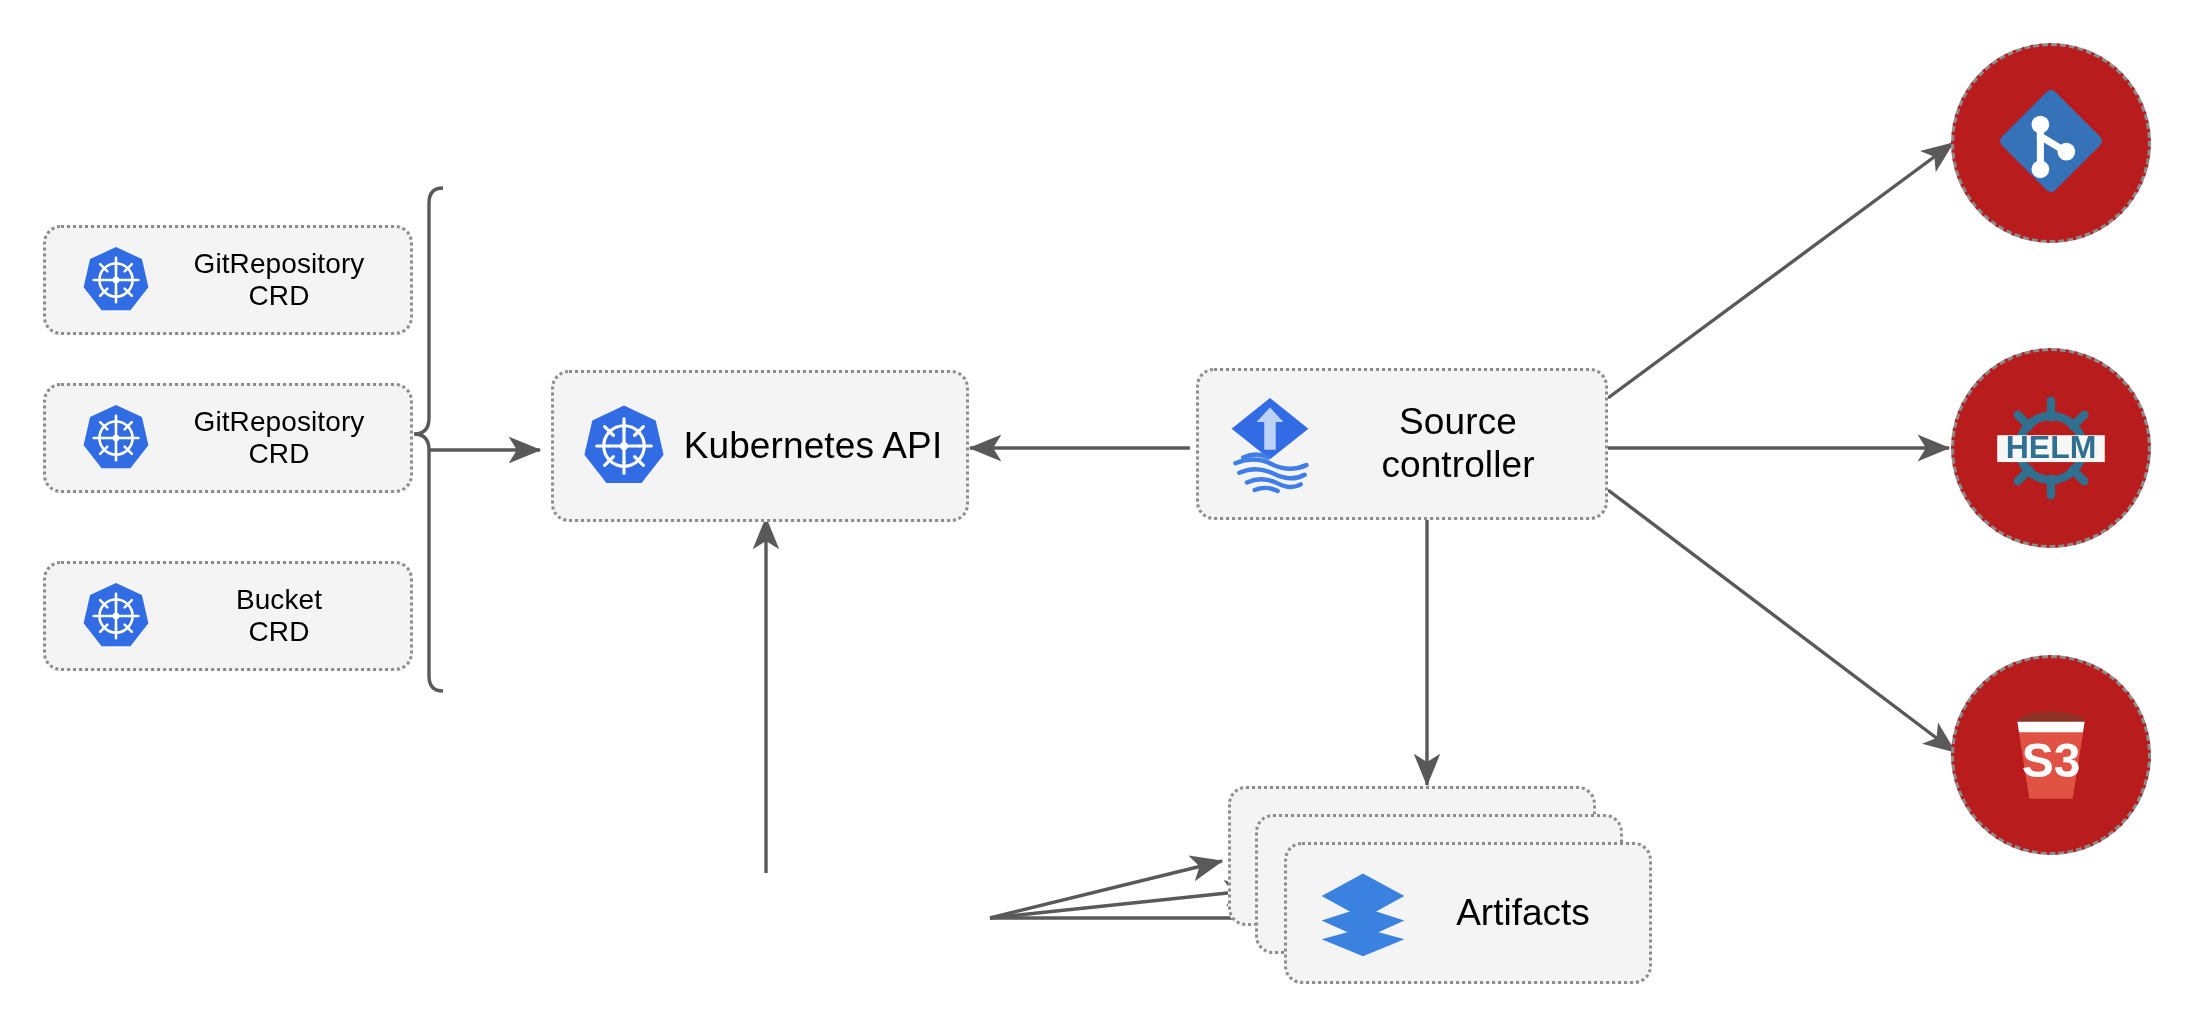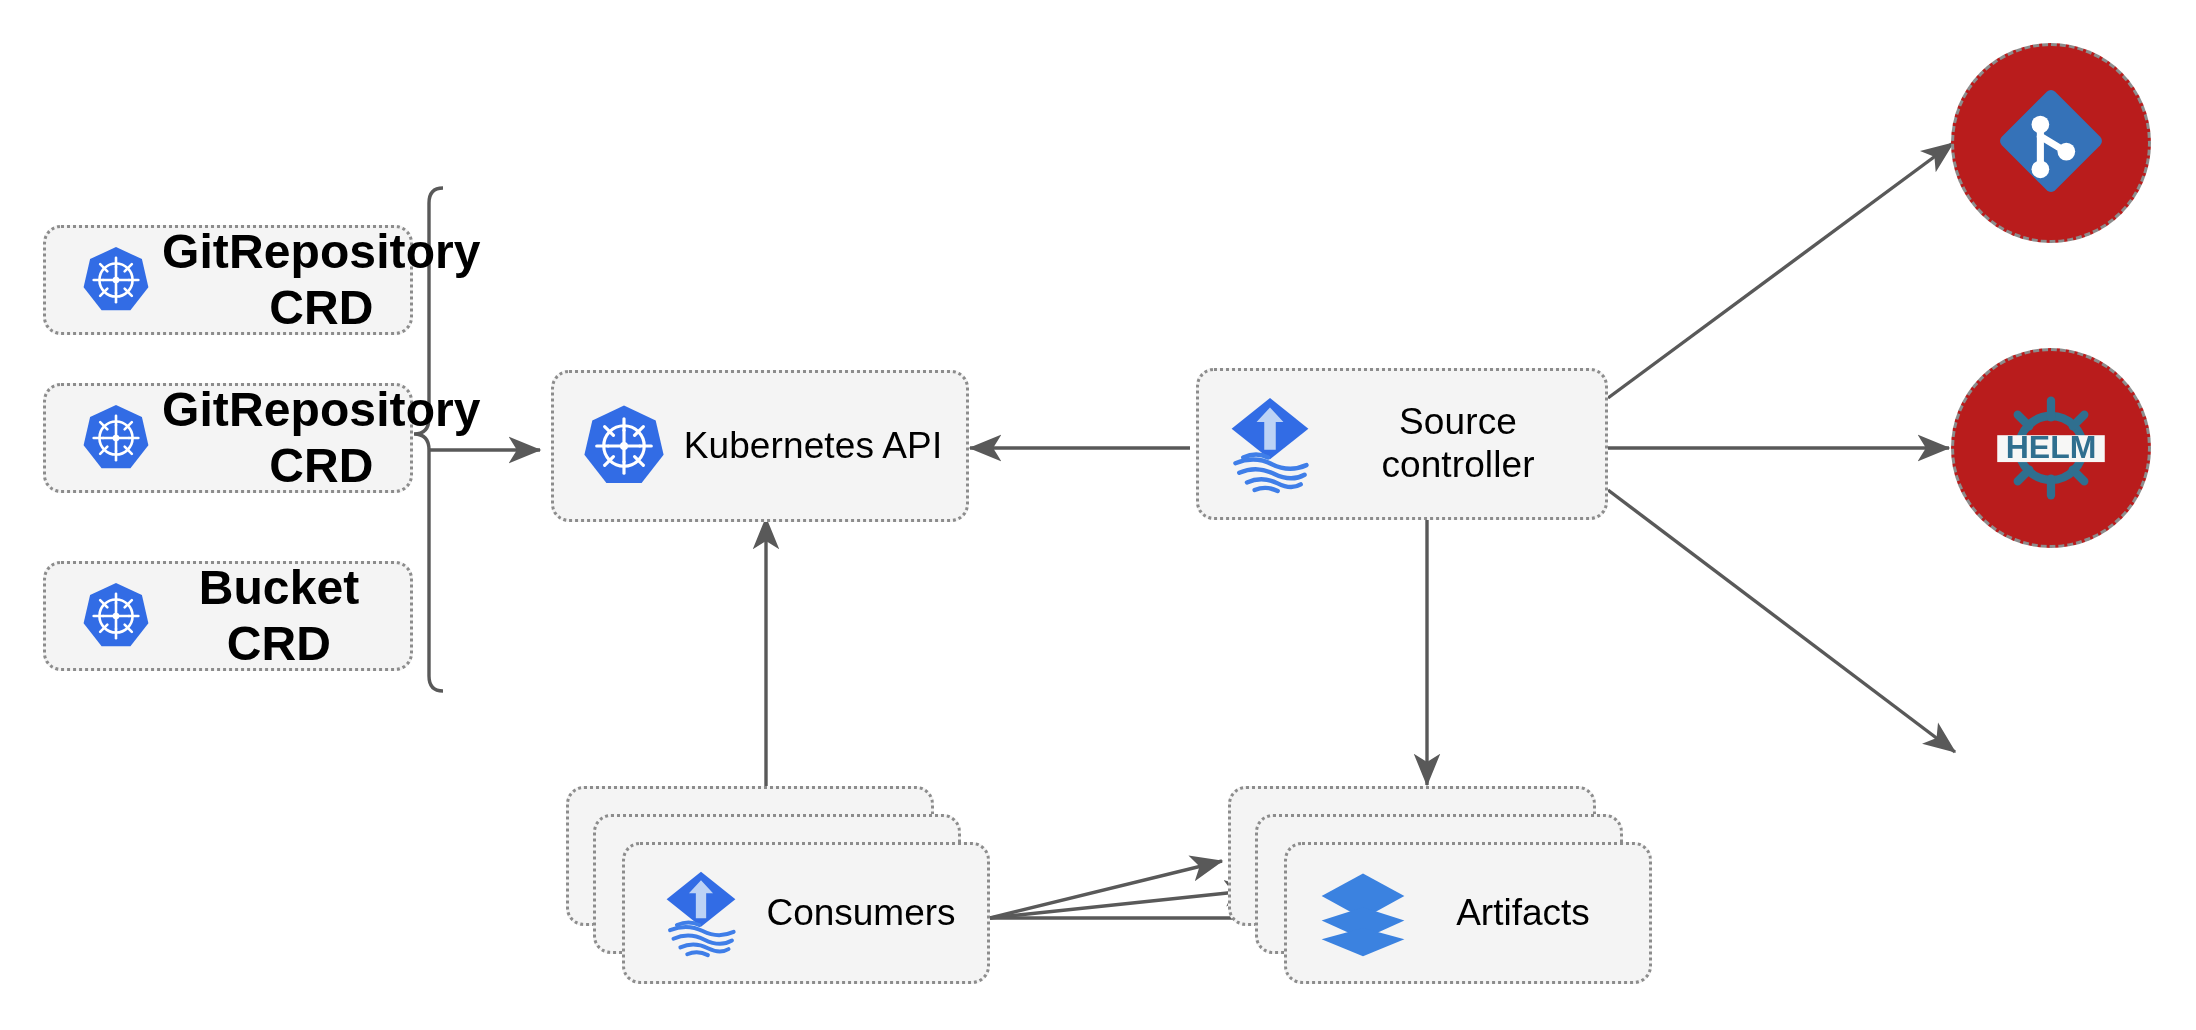--- a/index.html
+++ b/index.html
@@ -8,21 +8,21 @@
   svg.edges{position:absolute;left:0;top:0;width:2196px;height:1030px;pointer-events:none;}
 
   .node{position:absolute;box-sizing:border-box;background:#f4f4f4;
         border:3px dotted #8c8c8c;border-radius:18px;display:flex;align-items:center;}
   .node .ic{flex:0 0 auto;display:flex;align-items:center;justify-content:center;}
   .node .lbl{flex:1 1 auto;text-align:center;color:#000;line-height:1.16;
              font-size:37px;letter-spacing:.1px;white-space:pre-line;padding-right:14px;}
 
   .crd{width:370px;height:110px;left:43px;}
   .crd .ic{width:92px;margin-left:24px;}
-  .crd .lbl{font-size:48px;font-weight:bold;}
+  .crd .lbl{font-size:28px;}
 
   .circ{position:absolute;box-sizing:border-box;width:200px;height:200px;border-radius:50%;
         background:#b91c1c;border:3px dashed #8c8c8c;display:flex;align-items:center;justify-content:center;}
 
   .stackwrap{position:absolute;}
   .card{position:absolute;box-sizing:border-box;background:#f4f4f4;
         border:3px dotted #8c8c8c;border-radius:18px;}
   .card.front{display:flex;align-items:center;}
   .card.front .ic{flex:0 0 auto;width:100px;margin-left:26px;display:flex;align-items:center;justify-content:center;}
   .card.front .lbl{flex:1 1 auto;text-align:center;font-size:37px;color:#000;padding-right:16px;}
@@ -208,41 +208,32 @@
           <line x1="67" y1="67" x2="76" y2="76"></line>
           <line x1="76" y1="24" x2="67" y2="33"></line>
           <line x1="33" y1="67" x2="24" y2="76"></line>
         </g>
         <rect x="8" y="40" width="84" height="21" fill="#f7f7f6"></rect>
         <text x="50" y="57.5" text-anchor="middle" fill="#2f6f8f" font-family="Liberation Sans, sans-serif" font-size="25" font-weight="bold">HELM</text>
       </svg>
     </span>
   </div>
 
-
-  <div class="stackwrap" style="left:566px;top:786px;width:420px;height:200px">
-    <div class="card" style="left:0;top:0;width:368px;height:140px"></div>
-    <div class="card" style="left:27px;top:28px;width:368px;height:140px"></div>
-    <div class="card front" style="left:56px;top:56px;width:368px;height:142px">
-      <span class="ic">
-        <svg width="86" height="94" viewBox="0 0 100 108">
-          <path d="M50 6 L90 38 L50 70 L10 38 Z" fill="#326ce5"></path>
-          <path d="M50 16 L64 31 L56 31 L56 60 L44 60 L44 31 L36 31 Z" fill="#bcd2f5"></path>
-          <g stroke="#3f7ee8" stroke-width="4.6" fill="none" stroke-linecap="round">
-            <path d="M14 74 Q34 66 52 75 Q70 84 88 76"></path>
-            <path d="M18 84 Q36 76 54 85 Q72 94 86 86"></path>
-            <path d="M26 94 Q42 87 58 95 Q72 102 82 96"></path>
-            <path d="M34 102 Q46 97 58 103"></path>
-            <path d="M22 68 Q36 62 48 68"></path>
-          </g>
-        </svg>
-      </span>
-      <span class="lbl">Consumers</span>
-    </div>
-  </div>
+  <div class="circ" style="left:1951px;top:655px">
+    <span>
+      <svg width="120" height="120" viewBox="0 0 100 100">
+        <path d="M22 24 L78 24 L68 88 L32 88 Z" fill="#e05243"></path>
+        <ellipse cx="50" cy="24" rx="28" ry="8.5" fill="#8c3123"></ellipse>
+        <path d="M22 24 L78 24 L76.6 33 L23.4 33 Z" fill="#fff"></path>
+        <path d="M23.4 33 L76.6 33 L68 88 L32 88 Z" fill="#e05243"></path>
+        <text x="50" y="70" text-anchor="middle" fill="#fff" font-family="Liberation Sans, sans-serif" font-size="40" font-weight="bold">S3</text>
+      </svg>
+    </span>
+  </div>
+
 
   <div class="stackwrap" style="left:1228px;top:786px;width:420px;height:200px">
     <div class="card" style="left:0;top:0;width:368px;height:140px"></div>
     <div class="card" style="left:27px;top:28px;width:368px;height:140px"></div>
     <div class="card front" style="left:56px;top:56px;width:368px;height:142px">
       <span class="ic">
         <svg width="94" height="94" viewBox="0 0 100 100">
           <path d="M50 8 L94 32 L50 56 L6 32 Z" fill="#3b82e0"></path>
           <path d="M50 44 L94 58 L50 78 L6 58 Z" fill="#3b82e0"></path>
           <path d="M50 66 L94 78 L50 96 L6 78 Z" fill="#3b82e0"></path>

